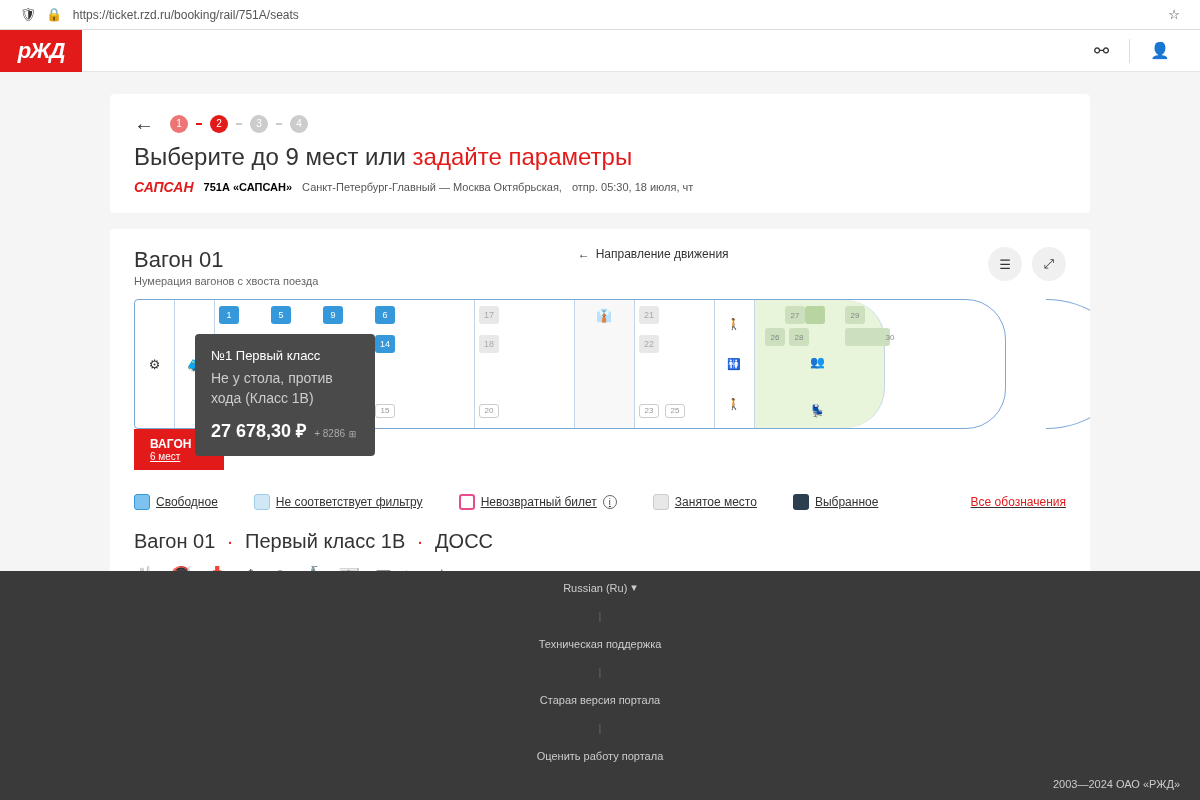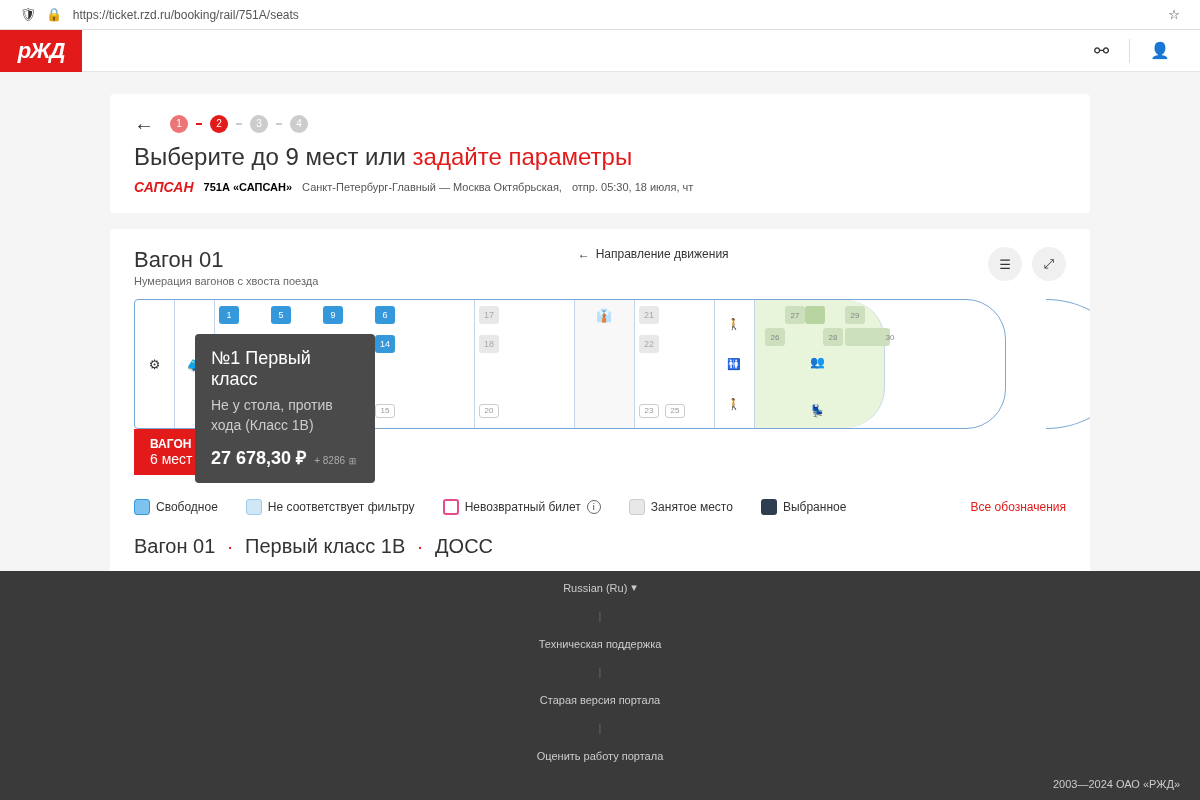--- a/index.html
+++ b/index.html
@@ -52,30 +52,30 @@
 .seat.free-light { background: #b3d9f2; color: #5a8db5; }
 .seat.occupied { background: #e8e8e8; color: #aaa; }
 .seat.spacer { background: transparent; }
 .aisle-num { width: 20px; height: 14px; border: 1px solid #ccc; border-radius: 3px; font-size: 8px; display: flex; align-items: center; justify-content: center; color: #999; }
 .section.closet { width: 60px; background: #f8f8f8; display: flex; align-items: flex-start; justify-content: center; padding-top: 8px; }
 .section.wc { width: 40px; display: flex; flex-direction: column; justify-content: space-around; align-items: center; }
 .section.lounge { width: 130px; background: #e8f5db; position: relative; border-radius: 0 40px 40px 0; }
 .lounge-seat { position: absolute; width: 20px; height: 18px; background: #cce0bd; border-radius: 3px; font-size: 8px; display: flex; align-items: center; justify-content: center; color: #888; }
 
 .tooltip { position: absolute; top: 34px; left: 60px; background: #4a4a4a; color: #fff; padding: 14px 16px; border-radius: 4px; width: 180px; z-index: 10; }
-.tooltip-title { font-size: 18px; margin-bottom: 6px; }
+.tooltip-title { font-size: 13px; margin-bottom: 6px; }
 .tooltip-desc { font-size: 14px; color: #ccc; margin-bottom: 10px; line-height: 1.4; }
 .tooltip-price { font-size: 18px; font-weight: bold; }
 .tooltip-bonus { font-size: 10px; color: #aaa; margin-left: 4px; }
 
 .wagon-tab { display: inline-block; background: #e21a1a; color: #fff; padding: 8px 16px; margin-top: 0; }
 .wagon-tab-title { font-size: 12px; font-weight: bold; }
-.wagon-tab-sub { font-size: 14px; }
-
-.legend { display: flex; align-items: center; gap: 28px; margin-top: 24px; font-size: 12px; flex-wrap: wrap; }
+.wagon-tab-sub { font-size: 10px; text-decoration: underline; }
+
+.legend { display: flex; align-items: center; gap: 36px; margin-top: 24px; font-size: 12px; flex-wrap: wrap; text-decoration: underline; }
 .legend-item { display: flex; align-items: center; gap: 6px; }
 .legend-box { width: 16px; height: 16px; border-radius: 3px; }
 .lb-free { background: #7ec3f0; border: 1px solid #3498db; }
 .lb-filter { background: #d0e8f5; border: 1px solid #a0cce8; }
 .lb-nonref { background: #fff; border: 2px solid #e74c8c; }
 .lb-occupied { background: #e8e8e8; border: 1px solid #ccc; }
 .lb-selected { background: #2c3e50; }
 .info-icon { width: 14px; height: 14px; border: 1px solid #666; border-radius: 50%; display: inline-flex; align-items: center; justify-content: center; font-size: 9px; }
 .legend-all { margin-left: auto; color: #e21a1a; cursor: pointer; }
 
@@ -218,21 +218,21 @@
       <div class="section wc">
         <span style="font-size:11px;">🚶</span>
         <span style="font-size:11px;">🚻</span>
         <span style="font-size:11px;">🚶</span>
       </div>
       <div class="section lounge">
         <div class="lounge-seat" style="top:6px;left:10px;margin-left:20px;">27</div>
         <div class="lounge-seat" style="top:6px;left:50px;background:#b8d4a0;"></div>
         <div class="lounge-seat" style="top:6px;left:90px;">29</div>
         <div class="lounge-seat" style="top:28px;left:10px;">26</div>
-        <div class="lounge-seat" style="top:28px;left:68px;">28</div>
+        <div class="lounge-seat" style="top:28px;left:34px;">28</div>
         <div class="lounge-seat" style="top:28px;left:90px;padding-left:45px;">30</div>
         <span style="position:absolute;top:55px;left:55px;font-size:12px;">👥</span>
         <span style="position:absolute;bottom:10px;left:55px;font-size:12px;">💺</span>
       </div>
 
       <div class="tooltip">
         <div class="tooltip-title">№1 Первый класс</div>
         <div class="tooltip-desc">Не у стола, против хода (Класс 1В)</div>
         <div>
           <span class="tooltip-price">27 678,30 ₽</span>

